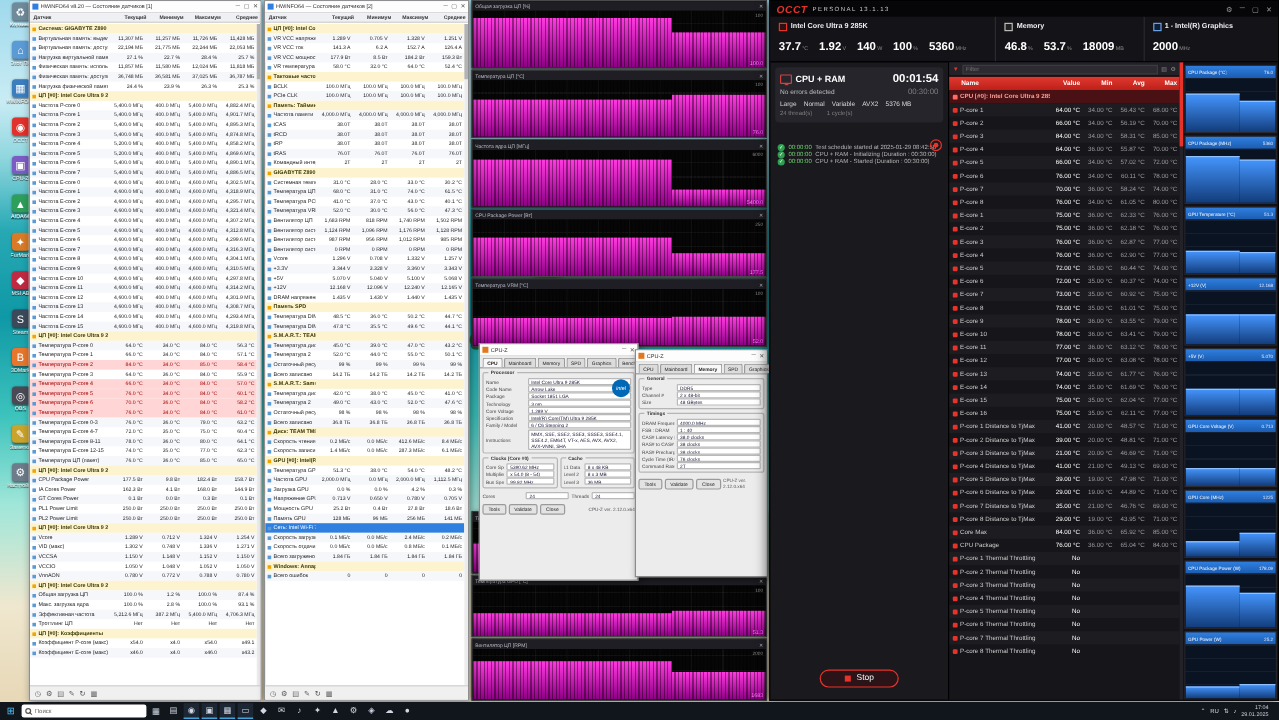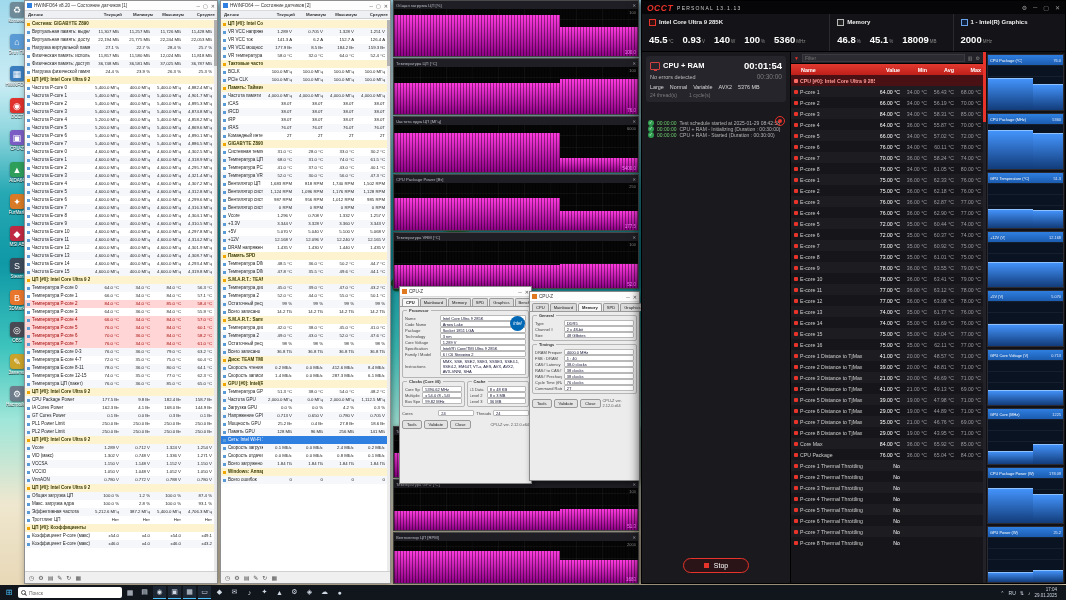--- a/index.html
+++ b/index.html
@@ -2028,25 +2028,25 @@
     </div>
 
     <div class="omon">
       <div class="omon-sec" style="flex:1.6">
         <div class="omon-title">
             <i class="chip"></i>
           <span>Intel Core Ultra 9 285K</span>
           </div>
         <div class="omon-vals">
   <span class="metric">
-    <b>45.5</b><i>°C</i>
+    <b>37.7</b><i>°C</i>
   </span>
 
   <span class="metric">
-    <b>0.93</b><i>V</i>
+    <b>1.92</b><i>V</i>
   </span>
 
   <span class="metric">
     <b>140</b><i>W</i>
   </span>
 
   <span class="metric">
     <b>100</b><i>%</i>
   </span>
 
@@ -2059,21 +2059,21 @@
         <div class="omon-title">
             <i class="chip mem"></i>
           <span>Memory</span>
           </div>
         <div class="omon-vals">
   <span class="metric">
     <b>46.8</b><i>%</i>
   </span>
 
   <span class="metric">
-    <b>45.1</b><i>%</i>
+    <b>53.7</b><i>%</i>
   </span>
 
   <span class="metric">
     <b>18009</b><i>MB</i>
   </span>
 </div>
       </div>
       <div class="omon-sec" style="flex:.9;border-right:none">
         <div class="omon-title">
             <i class="chip gpu"></i>

